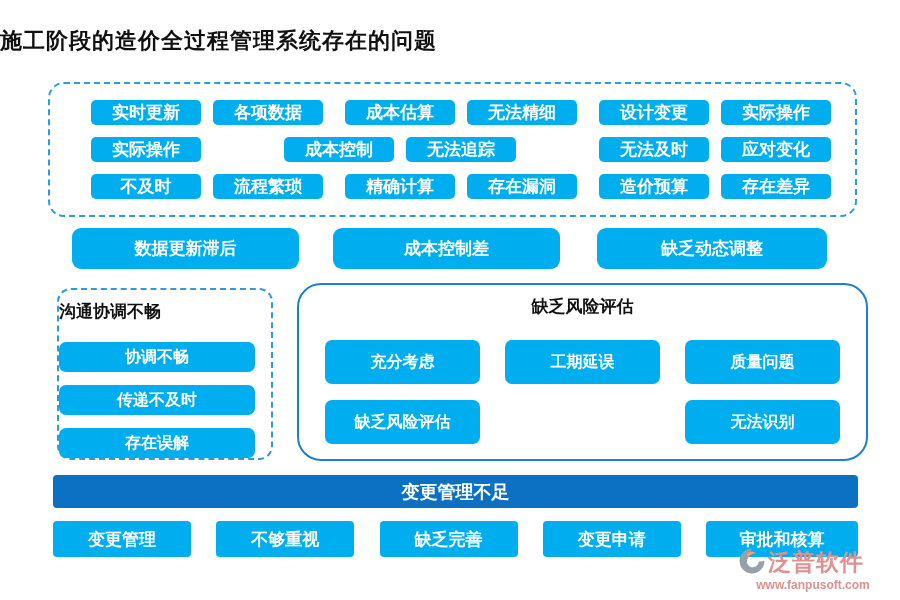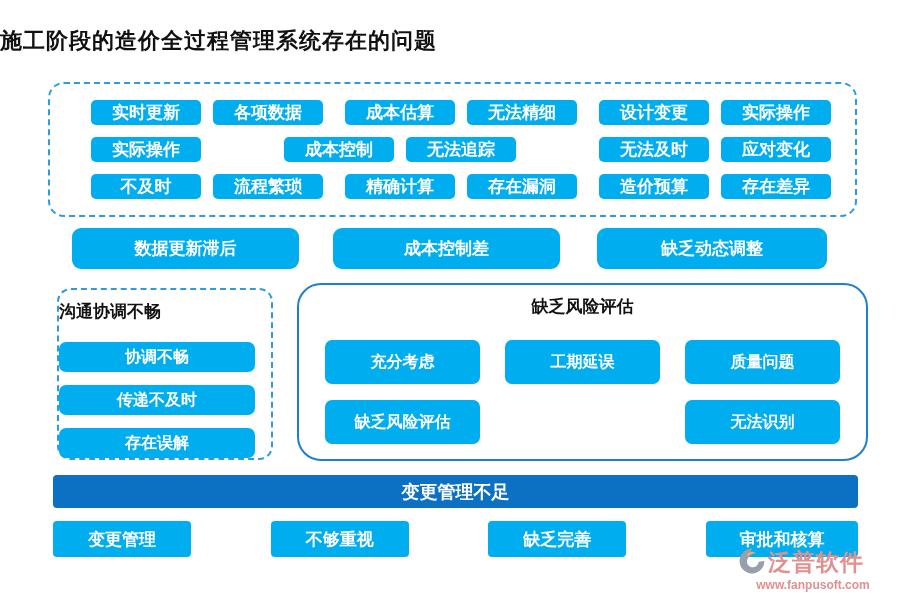--- a/index.html
+++ b/index.html
@@ -150,20 +150,21 @@
 </div>
 
 <div class="change-bar">
   <span>变更管理不足</span>
 </div>
 
 <div class="bottom-row">
   <div class="btn">变更管理</div>
   <div class="btn">不够重视</div>
   <div class="btn">缺乏完善</div>
+  <div class="btn">变更申请</div>
   <div class="btn">审批和核算</div>
 </div>
 
 <div class="watermark">
   <div class="wm-top">
     <svg class="wm-logo" viewBox="0 0 36 36">
       <path d="M34 18 A16 16 0 1 1 18 2 L 14 13 A 7.5 7.5 0 1 0 26.5 19 Z" fill="#97a0a8"></path>
       <path d="M11 9 q 7 -5 12 -1 q -6 0 -9.5 4.5 z" fill="#f0a479"></path>
     </svg>
     <span class="wm-brand">泛普软件</span>

